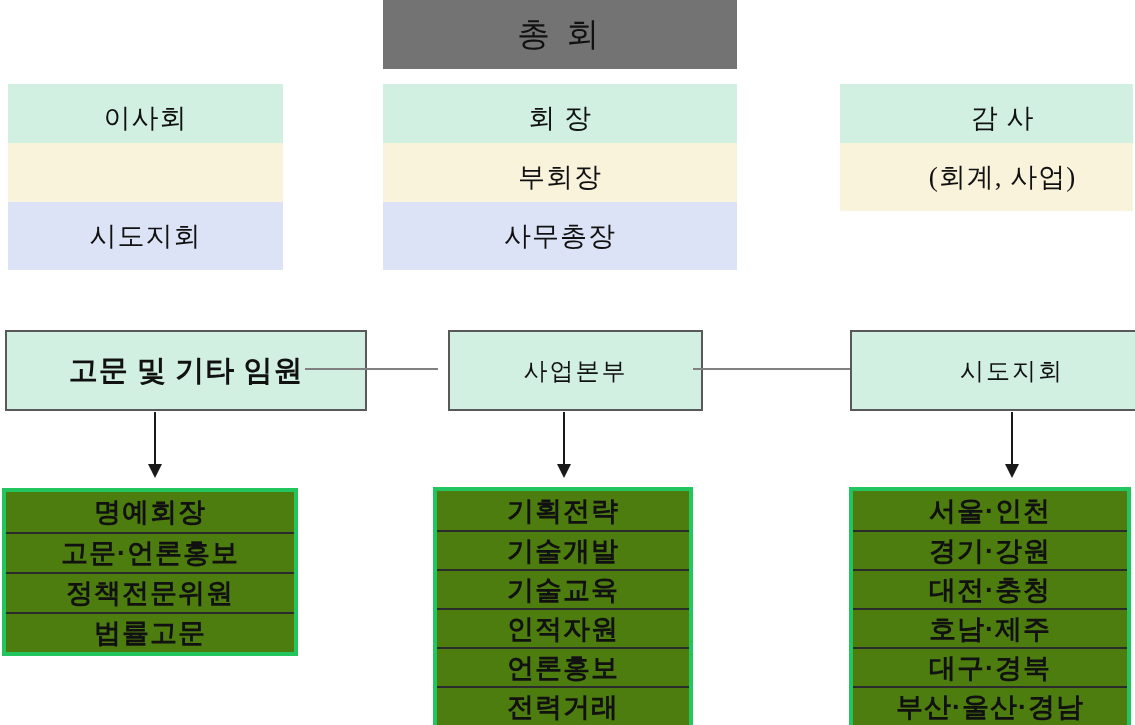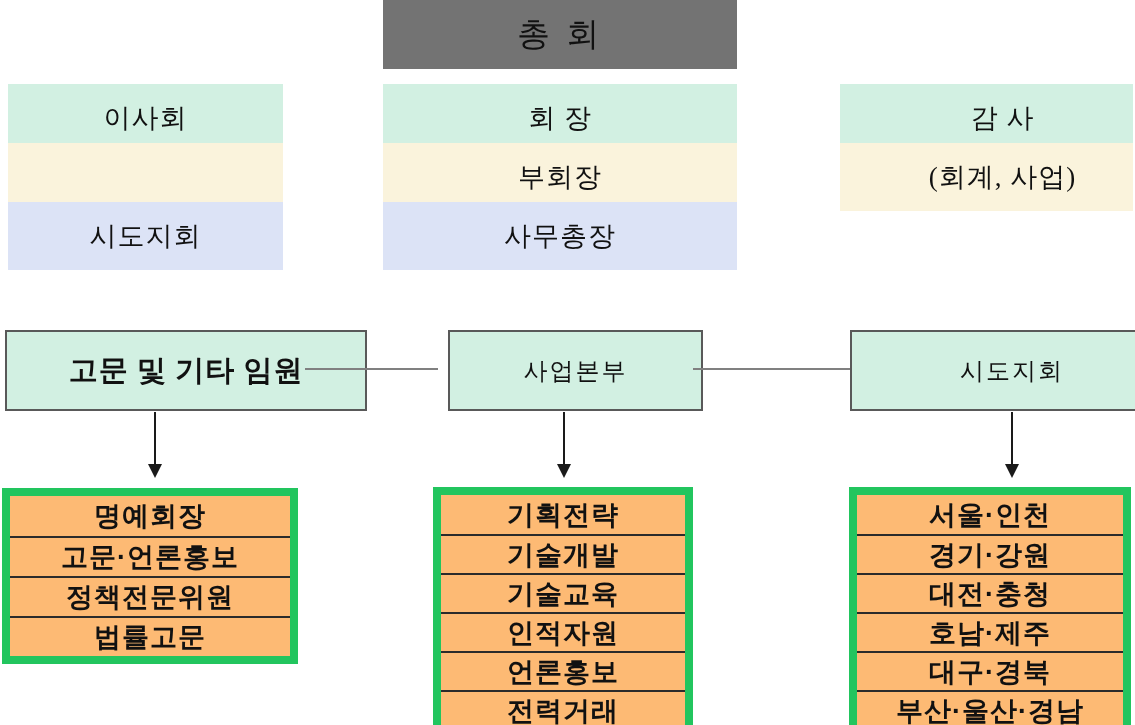--- a/index.html
+++ b/index.html
@@ -51,22 +51,22 @@
   .vline{position:absolute;top:412px;width:2px;height:53px;background:#1a1a1a;}
   .ahead{
     position:absolute;top:464px;width:0;height:0;
     border-left:7px solid transparent;
     border-right:7px solid transparent;
     border-top:14px solid #1a1a1a;
   }
   
   .list{
     position:absolute;
-    background:#fdba74;
-    border:8px solid #22c55e;
+    background:#4d7c0f;
+    border:4px solid #22c55e;
     box-sizing:border-box;
   }
   .l1{left:2px;top:488px;width:296px;}
   .l2{left:433px;top:487px;width:260px;}
   .l3{left:849px;top:487px;width:282px;}
   .row{
     height:39px;
     display:flex;align-items:center;justify-content:center;
     border-top:2px solid #2b2b2b;
     font-family:"Liberation Sans","DejaVu Sans",sans-serif;

